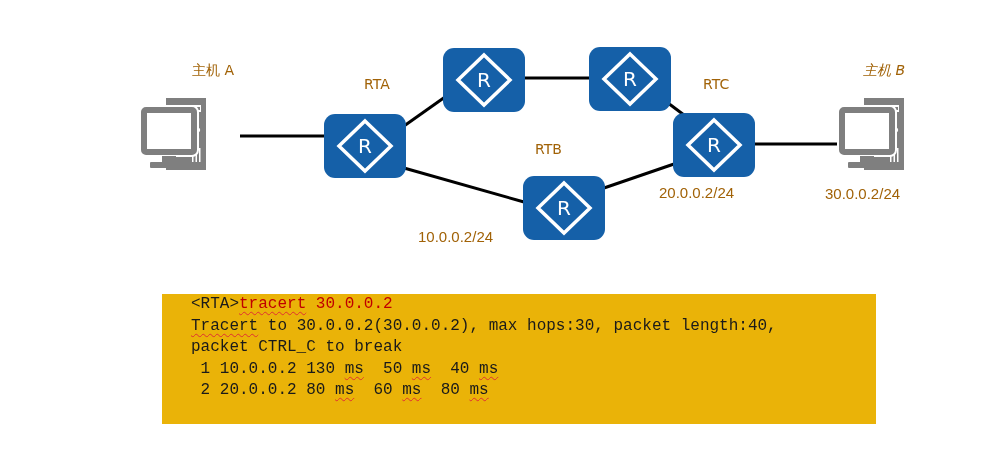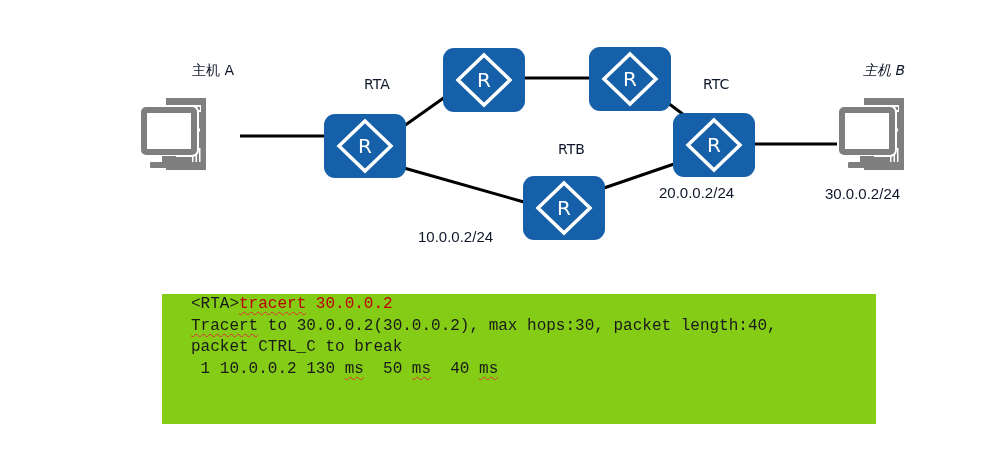--- a/index.html
+++ b/index.html
@@ -1,23 +1,23 @@
 <!DOCTYPE html>
 <html><head>
 <meta charset="utf-8">
 <style>
   html, body { margin:0; padding:0; background:#ffffff; }
   body { width:1007px; height:450px; position:relative; overflow:hidden; font-family:"DejaVu Sans", sans-serif; }
   #diagram { position:absolute; left:0; top:0; width:1007px; height:270px; }
-  .lbl { position:absolute; color:#0f172a; white-space:nowrap; }
+  .lbl { position:absolute; color:#a16207; white-space:nowrap; }
   .lbl-name { font-size:14px; }
   .lbl-ip { font-size:15px; font-family:"Liberation Sans", sans-serif; }
   .console {
     position:absolute; left:162px; top:294px; width:714px; height:130px;
-    background:#84cc16;
+    background:#eab308;
     font-family:"Liberation Mono", monospace; font-size:16px; line-height:21.5px;
     color:#1a1a1a; padding:0 0 0 29px; box-sizing:border-box;
   }
   .console .line { white-space:pre; height:21.5px; }
   .red { color:#c00000; }
   .sq { text-decoration: underline wavy #e03030; text-decoration-thickness:1px; text-underline-offset:3px; }
 </style>
 </head>
 <body>
 
@@ -57,24 +57,25 @@
   <use href="#router-sym" x="714" y="145"></use>
   <use href="#router-sym" x="564" y="208"></use>
 
   <use href="#host-sym" x="140" y="98"></use>
   <use href="#host-sym" x="838" y="98"></use>
 </svg>
 
 <div class="lbl lbl-name" style="left:192px;top:62px;">主机 A</div>
 <div class="lbl lbl-name" style="left:863px;top:62px;font-style:italic;">主机 B</div>
 <div class="lbl lbl-name" style="left:364px;top:76px;">RTA</div>
-<div class="lbl lbl-name" style="left:558px;top:141px;">RTB</div>
+<div class="lbl lbl-name" style="left:535px;top:141px;">RTB</div>
 <div class="lbl lbl-name" style="left:703px;top:76px;">RTC</div>
 <div class="lbl lbl-ip" style="left:418px;top:228px;">10.0.0.2/24</div>
 <div class="lbl lbl-ip" style="left:659px;top:184px;">20.0.0.2/24</div>
 <div class="lbl lbl-ip" style="left:825px;top:185px;">30.0.0.2/24</div>
 
 <div class="console">
   <div class="line"><span>&lt;RTA&gt;</span><span class="red sq">tracert</span><span class="red"> 30.0.0.2</span></div>
   <div class="line"><span class="sq">Tracert</span><span> to 30.0.0.2(30.0.0.2), max hops:30, packet length:40,</span></div>
   <div class="line">packet CTRL_C to break</div>
   <div class="line"><span> 1 10.0.0.2 130 </span><span class="sq">ms</span><span>  50 </span><span class="sq">ms</span><span>  40 </span><span class="sq">ms</span></div>
+  <div class="line"><span> 2 20.0.0.2 80 </span><span class="sq">ms</span><span>  60 </span><span class="sq">ms</span><span>  80 </span><span class="sq">ms</span></div>
 </div>
 
 </body></html>

